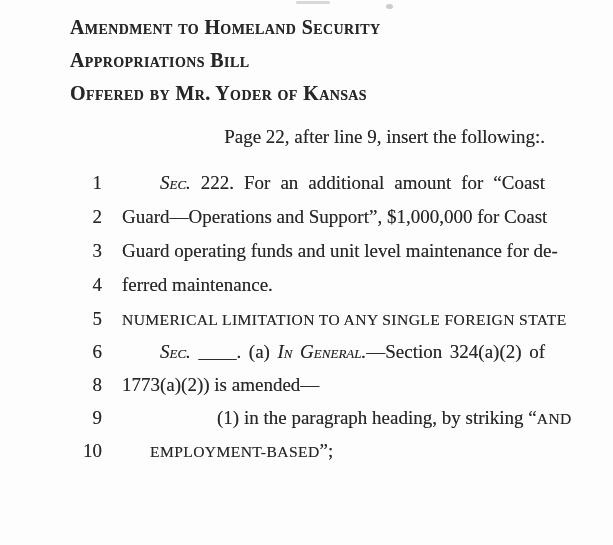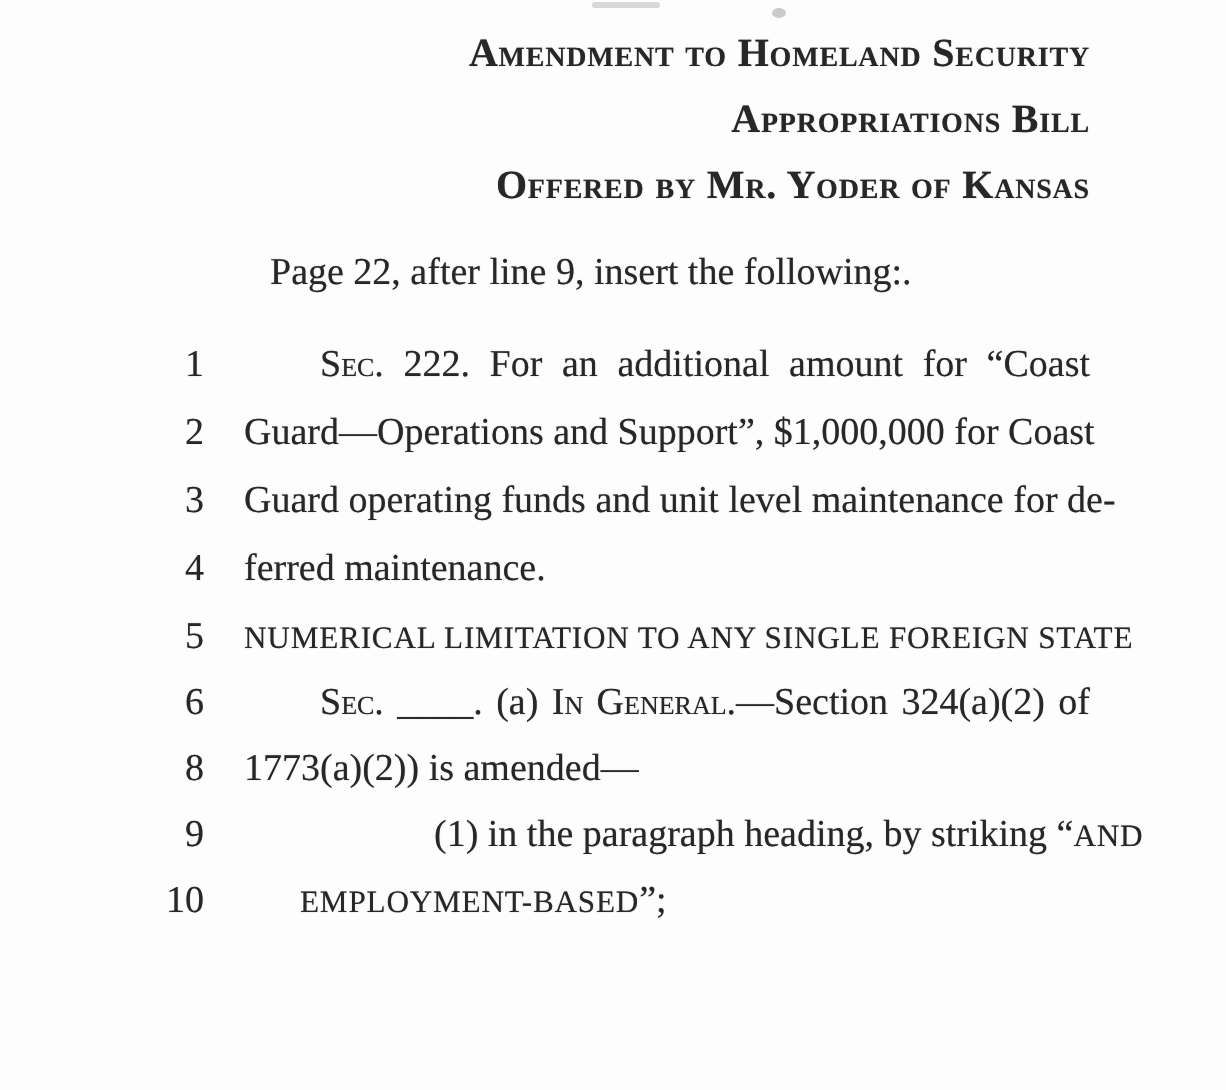--- a/index.html
+++ b/index.html
@@ -8,34 +8,35 @@
     width:613px;height:545px;
     margin:0 auto;
     background:#fdfdfd;
     overflow:hidden;
     font-family:"Liberation Serif","DejaVu Serif",serif;
     color:#272727;
     text-shadow:0 0 0.5px rgba(45,45,45,0.55);
     box-sizing:border-box;
     padding:11px 68px 0 70px;
   }
-  .title-block{text-align:right;}
+  .title-block{text-align:left;}
   .title-line{
     font-weight:bold;
     font-variant:small-caps;
     font-size:20px;
     line-height:33px;
     letter-spacing:0.4px;
     white-space:nowrap;
   }
   .instruction{
     font-size:19px;
     line-height:27px;
     margin:13px 0 16px 65px;
     white-space:nowrap;
+    text-align:right;
   }
   .line-row{
     line-height:34px;
     height:34px;
     white-space:nowrap;
   }
   .line-row.g2{line-height:33px;height:33px;}
   .line-num{
     display:inline-block;
     width:32px;
@@ -52,21 +53,21 @@
     box-sizing:border-box;
   }
   .line-text.justify{
     text-align:justify;
     text-align-last:justify;
     text-justify:inter-word;
   }
   .ind1{padding-left:38px;}
   .ind2{padding-left:95px;}
   .ind3{padding-left:28px;}
-  .sc{font-variant:small-caps;}
+  .sc{font-variant:small-caps;font-style:italic;}
   .caps{font-size:15.6px;letter-spacing:0.4px;}
   .artifact{position:absolute;pointer-events:none;}
   .artifact.a1{left:296px;top:1px;width:34px;height:3px;background:#b9b9b9;opacity:.55;border-radius:2px;}
   .artifact.a2{left:386px;top:4px;width:7px;height:5px;background:#9a9a9a;opacity:.5;border-radius:50%;}
 </style>
 </head>
 <body>
 
 <div class="page">
   <div class="artifact a1"></div>

